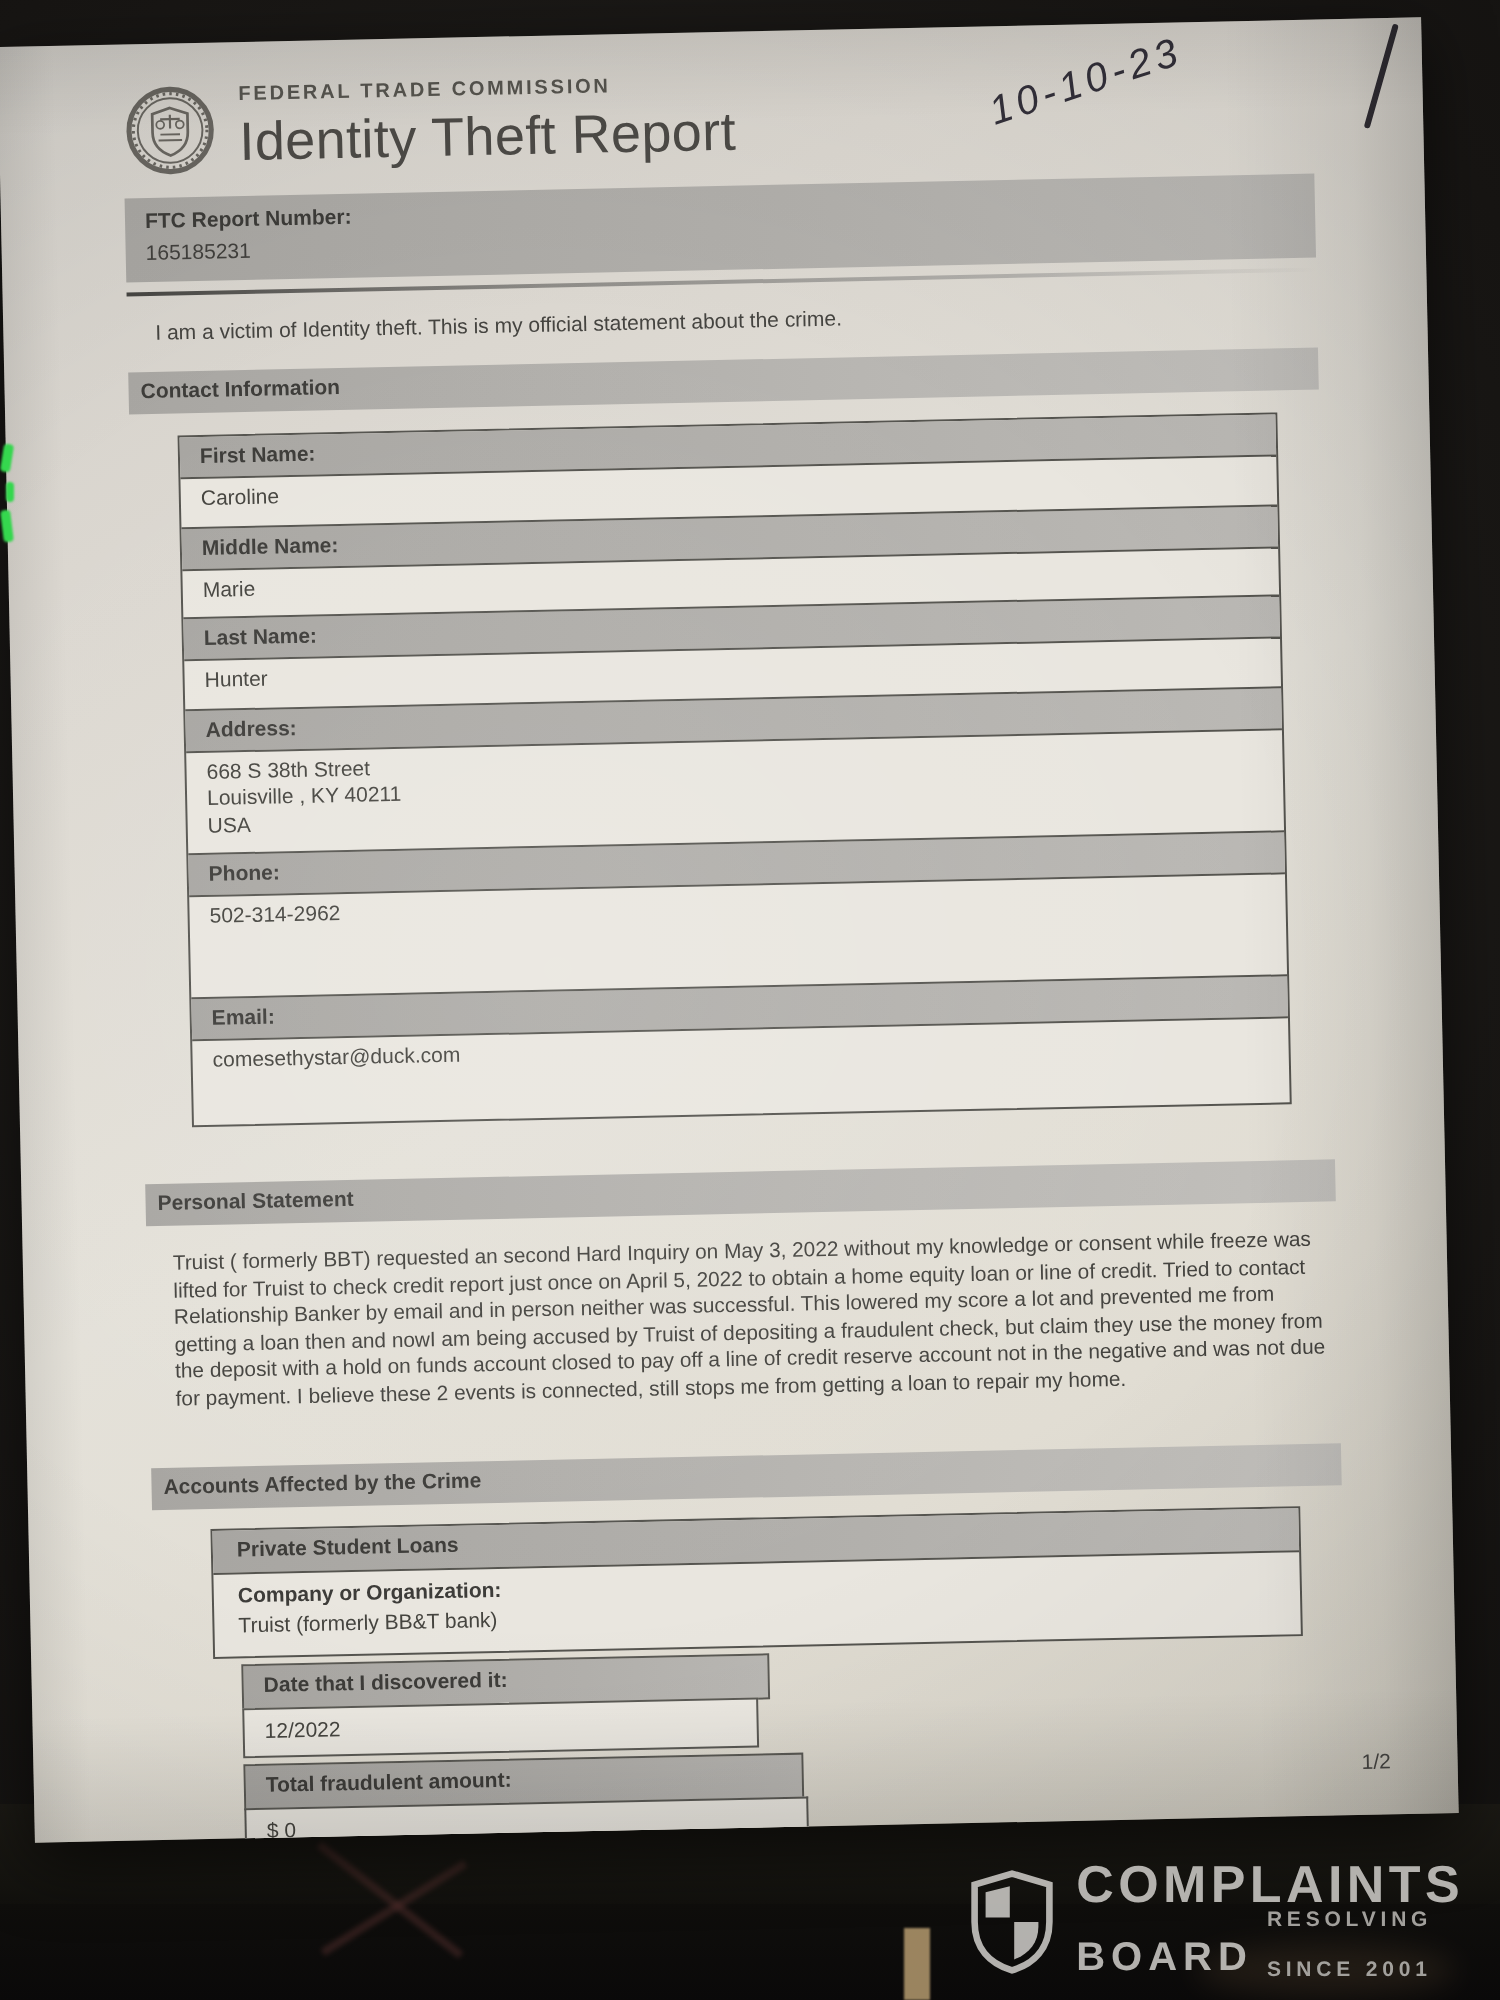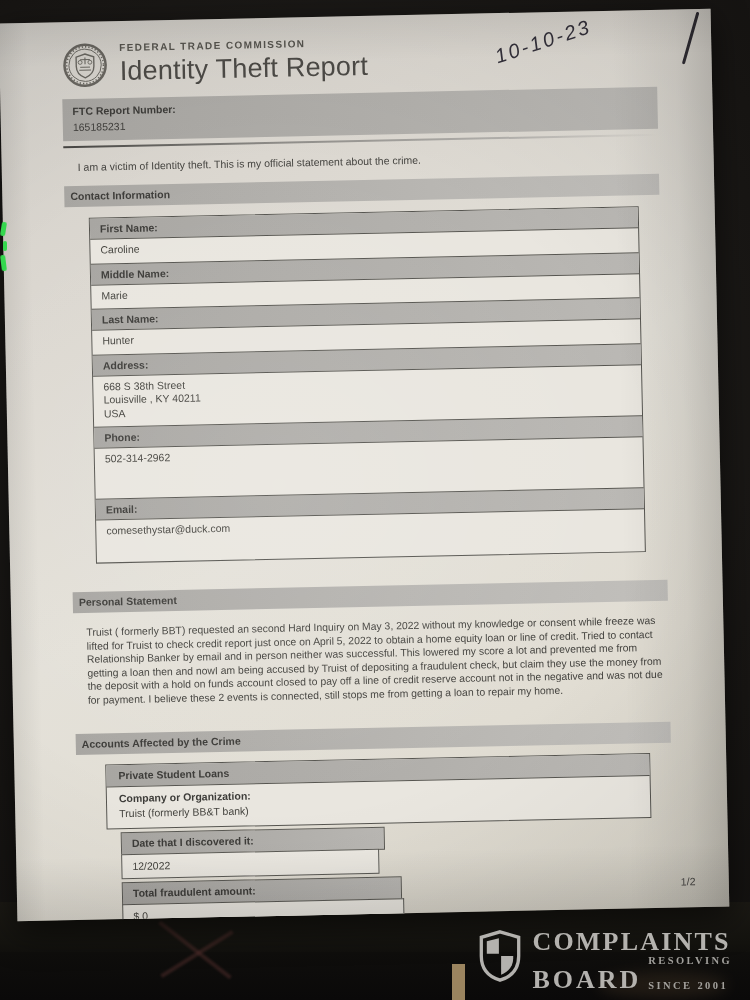--- a/index.html
+++ b/index.html
@@ -91,26 +91,26 @@
 
   .page-num{position:absolute;left:664px;top:866px;font-size:10.5px;color:#4a4946;}
 
   
   .hw-date{position:absolute;left:494px;top:18px;transform:rotate(-17deg);
     font-size:20px;font-style:italic;font-weight:500;letter-spacing:2.5px;color:#33303a;}
   .hw-one{position:absolute;left:690px;top:2px;width:3px;height:54px;border-radius:2px;
     background:#312e35;transform:rotate(17deg);}
 
   
-  .wm{position:absolute;right:18px;bottom:8px;display:flex;gap:10px;
-    color:#c2c0bc;opacity:.92;z-index:6;font-family:Liberation Serif, serif;}
+  .wm{position:absolute;right:18px;bottom:8px;display:flex;align-items:center;gap:10px;
+    color:#c2c0bc;opacity:.92;z-index:6;}
   .wm-shield{width:44px;height:54px;}
   .wm-l1{font-size:26px;font-weight:700;letter-spacing:2.2px;line-height:26px;}
   .wm-row2{display:flex;align-items:flex-end;gap:7px;}
-  .wm-l2{font-size:26px;font-weight:700;letter-spacing:3px;line-height:25px;}
+  .wm-l2{font-size:20px;font-weight:700;letter-spacing:3px;line-height:25px;}
   .wm-tag{display:flex;flex-direction:column;gap:14px;padding-bottom:1px;}
   .wm-tag span{font-size:10.5px;font-weight:600;letter-spacing:2.4px;color:#aeaca8;line-height:11px;}
 </style>
 </head>
 <body>
 
 <div class="scene">
   <div class="table-edge"></div>
   <div class="floor"></div>
   <div class="cable1"></div>

